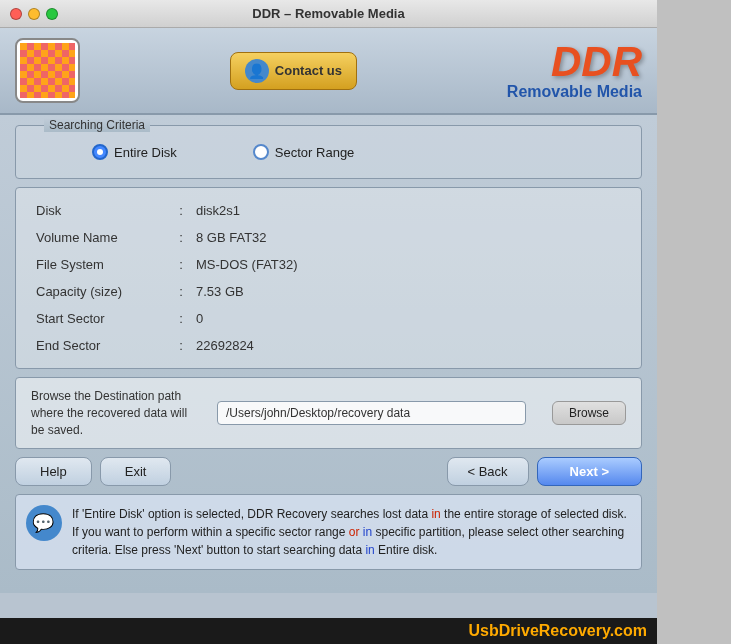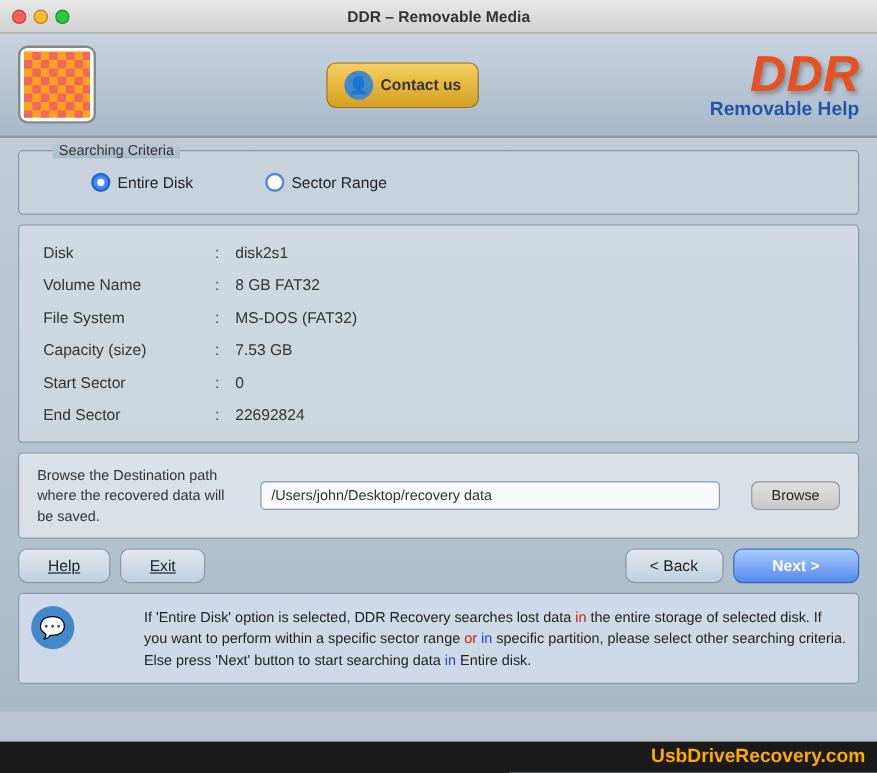--- a/index.html
+++ b/index.html
@@ -41,21 +41,21 @@
       position: absolute;
       left: 50%;
       transform: translateX(-50%);
       font-size: 13px;
       color: #333;
       font-weight: bold;
     }
 
     
     .window {
-      width: 731px;
+      width: 657px;
       height: 644px;
       display: flex;
       flex-direction: column;
       background: #b8c4d0;
     }
 
     
     .header {
       background: linear-gradient(to bottom, #c8d4e0, #a8b8c8);
       padding: 10px 15px;
@@ -164,20 +164,21 @@
       display: flex;
       align-items: center;
       gap: 60px;
       padding: 8px 50px;
     }
     .radio-option {
       display: flex;
       align-items: center;
       gap: 6px;
       cursor: pointer;
+      margin-left: 16px;
     }
     .radio-circle {
       width: 16px;
       height: 16px;
       border-radius: 50%;
       border: 2px solid #5588cc;
       background: #fff;
       display: flex;
       align-items: center;
       justify-content: center;
@@ -264,21 +265,20 @@
       gap: 8px;
     }
     .btn-help, .btn-exit {
       padding: 6px 24px;
       background: linear-gradient(to bottom, #e0e8f0, #c0d0e0);
       border: 1px solid #8899aa;
       border-radius: 8px;
       cursor: pointer;
       font-size: 13px;
       color: #222;
-      text-decoration: underline;
     }
     .btn-back {
       padding: 6px 20px;
       background: linear-gradient(to bottom, #e0e8f0, #c0d0e0);
       border: 1px solid #8899aa;
       border-radius: 8px;
       cursor: pointer;
       font-size: 13px;
       color: #222;
     }
@@ -316,21 +316,20 @@
       display: flex;
       align-items: center;
       justify-content: center;
       color: #fff;
       font-size: 18px;
       font-weight: bold;
     }
     .info-text {
       flex: 1;
       color: #222;
-      margin-left: 48px;
     }
     .info-text .highlight-red {
       color: #cc2200;
       font-weight: normal;
     }
     .info-text .highlight-blue {
       color: #2244cc;
     }
 
     
@@ -368,21 +367,21 @@
       <div class="logo-checkerboard"></div>
     </div>
 
     <button class="contact-btn">
       <div class="contact-icon">👤</div>
       <span>Contact us</span>
     </button>
 
     <div class="ddr-branding">
       <div class="ddr-title">DDR</div>
-      <div class="ddr-subtitle">Removable Help</div>
+      <div class="ddr-subtitle">Removable Media</div>
     </div>
   </div>
 
   <div class="content">
 
     <div class="criteria-group">
       <span class="criteria-legend">Searching Criteria</span>
       <div class="radio-row">
         <div class="radio-option">
           <div class="radio-circle selected">

